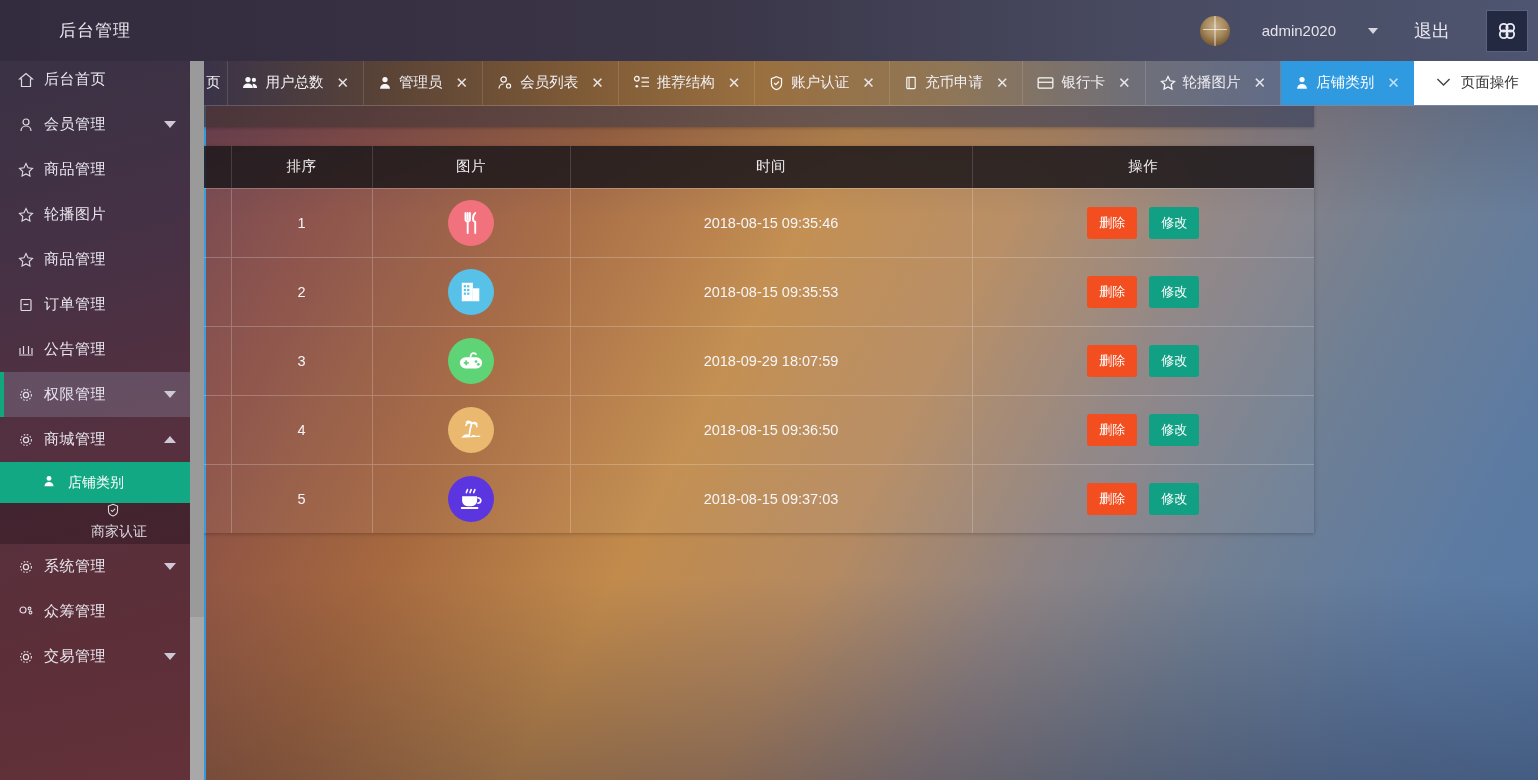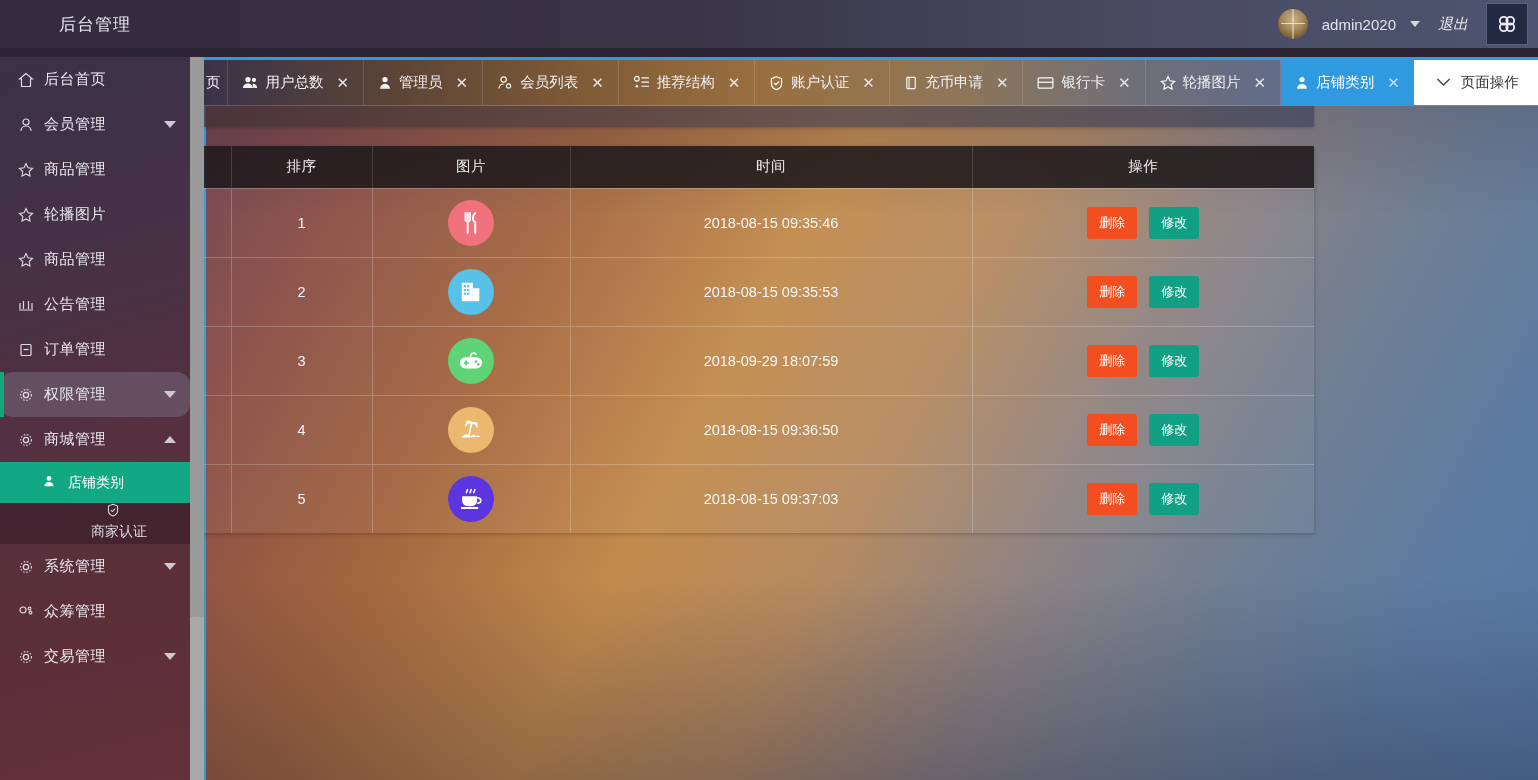--- a/index.html
+++ b/index.html
@@ -4,51 +4,51 @@
 <style>
   * { box-sizing: border-box; margin: 0; padding: 0; }
   html, body {
     width: 1538px; height: 780px; overflow: hidden;
     font-family: "Liberation Sans", "DejaVu Sans", sans-serif;
   }
   body { position: relative; background: #2b2536; }
 
   
   #topbar {
-    position: absolute; left: 0; top: 0; width: 1538px; height: 48px;
+    position: absolute; left: 0; top: 0; width: 1538px; height: 61px;
     background: linear-gradient(90deg,#332c3e 0%,#352e40 16%,#3a3547 45%,#47495f 72%,#4e5570 100%);
     display: flex; align-items: center; z-index: 40;
   }
   #brand {
     width: 190px; flex: 0 0 190px; text-align: center;
     color: #e8e6ee; font-size: 17px; letter-spacing: 1px;
   }
   #topright {
-    margin-left: auto; display: flex; align-items: center; gap: 14px;
+    margin-left: auto; display: flex; align-items: center; gap: 32px;
     padding-right: 10px; height: 100%;
   }
   #avatar {
     width: 30px; height: 30px; border-radius: 50%;
     background: radial-gradient(circle at 50% 35%, #c9b18d 0%, #a98c5e 40%, #7a5c36 75%, #5e4427 100%);
     position: relative; overflow: hidden; flex: 0 0 30px;
   }
   #avatar::before {
     content:""; position:absolute; left:50%; top:0; width:1px; height:100%;
     background: rgba(255,255,255,.75); transform: translateX(-.5px);
   }
   #avatar::after {
     content:""; position:absolute; top:45%; left:10%; width:80%; height:1px;
     background: rgba(255,255,255,.65);
   }
   #username { color:#e4e2ea; font-size:15px; }
   .caret-dn {
     width:0;height:0;border-left:5px solid transparent;border-right:5px solid transparent;
     border-top:6px solid #d8d6e0; display:inline-block;
   }
-  #logout { color:#eceaf1; font-size:15px; padding:0 4px;font-style:italic; }
+  #logout { color:#eceaf1; font-size:18px; padding:0 4px; }
   #logo-box {
     width:42px;height:42px;background:#232941;border:1px solid #5b6180;
     display:flex;align-items:center;justify-content:center; flex:0 0 42px;
   }
 
   
   #sidebar {
     position:absolute; left:0; top:57px; width:190px; height:723px;
     background: linear-gradient(165deg,#3a3245 0%,#463145 28%,#56303f 55%,#5c2f38 78%,#63313a 100%);
     overflow:hidden; z-index:30;
@@ -61,21 +61,21 @@
                   display:flex; align-items:center; }
   .nav-item .lbl { margin-left:4px; letter-spacing:.5px; }
   .nav-item .arrow {
     margin-left:auto; width:0;height:0;
     border-left:6px solid transparent;border-right:6px solid transparent;
     border-top:7px solid #cfc9d6;
   }
   .nav-item .arrow.up {
     border-top:none; border-bottom:7px solid #cfc9d6;
   }
-  .nav-item.hl { background: rgba(150,150,175,.30); border-radius: 13px; }
+  .nav-item.hl { background: rgba(150,150,175,.30); }
   .nav-item.hl::before {
     content:""; position:absolute; left:0; top:0; width:4px; height:100%;
     background:#12a87e;
   }
   .nav-sub {
     height:41px; display:flex; align-items:center; padding-left:42px;
     font-size:14px; color:#e9e7ef;
   }
   .nav-sub .ic { width:20px; flex:0 0 20px; }
   .nav-sub.active { background:#12a884; color:#fff; }
@@ -253,34 +253,34 @@
       <svg width="16" height="16" viewBox="0 0 16 16">
           <path d="M8 1.6l2 4.2 4.5.6-3.3 3.1.8 4.5L8 11.9l-4 2.1.8-4.5L1.5 6.4 6 5.8z" fill="none" stroke="#ece9f1" stroke-width="1.1"></path>
         </svg>
     </span>
     <span class="lbl">商品管理</span>
   </div>
 
   <div class="nav-item">
     <span class="ic">
       <svg width="16" height="16" viewBox="0 0 16 16">
-          <path d="M2 12V6M5.5 12V4M10.5 12V4M14 12V6M1 13h14" fill="none" stroke="#ece9f1" stroke-width="1.2"></path>
-        </svg>
-    </span>
-    <span class="lbl">公告管理</span>
-  </div>
-
-  <div class="nav-item">
-    <span class="ic">
-      <svg width="16" height="16" viewBox="0 0 16 16">
           <rect x="3" y="2.5" width="10" height="11" rx="1" fill="none" stroke="#ece9f1" stroke-width="1.2"></rect>
           <path d="M5.5 7.5h5" stroke="#ece9f1" stroke-width="1.2"></path>
         </svg>
     </span>
     <span class="lbl">订单管理</span>
+  </div>
+
+  <div class="nav-item">
+    <span class="ic">
+      <svg width="16" height="16" viewBox="0 0 16 16">
+          <path d="M2 12V6M5.5 12V4M10.5 12V4M14 12V6M1 13h14" fill="none" stroke="#ece9f1" stroke-width="1.2"></path>
+        </svg>
+    </span>
+    <span class="lbl">公告管理</span>
   </div>
 
 
   <div class="nav-item hl">
     <span class="ic">
       <svg width="16" height="16" viewBox="0 0 16 16">
           <circle cx="8" cy="8" r="2.6" fill="none" stroke="#ece9f1" stroke-width="1.2"></circle>
           <circle cx="8" cy="8" r="5.4" fill="none" stroke="#ece9f1" stroke-width="1.1" stroke-dasharray="1.6 1.6"></circle>
         </svg>
     </span>

